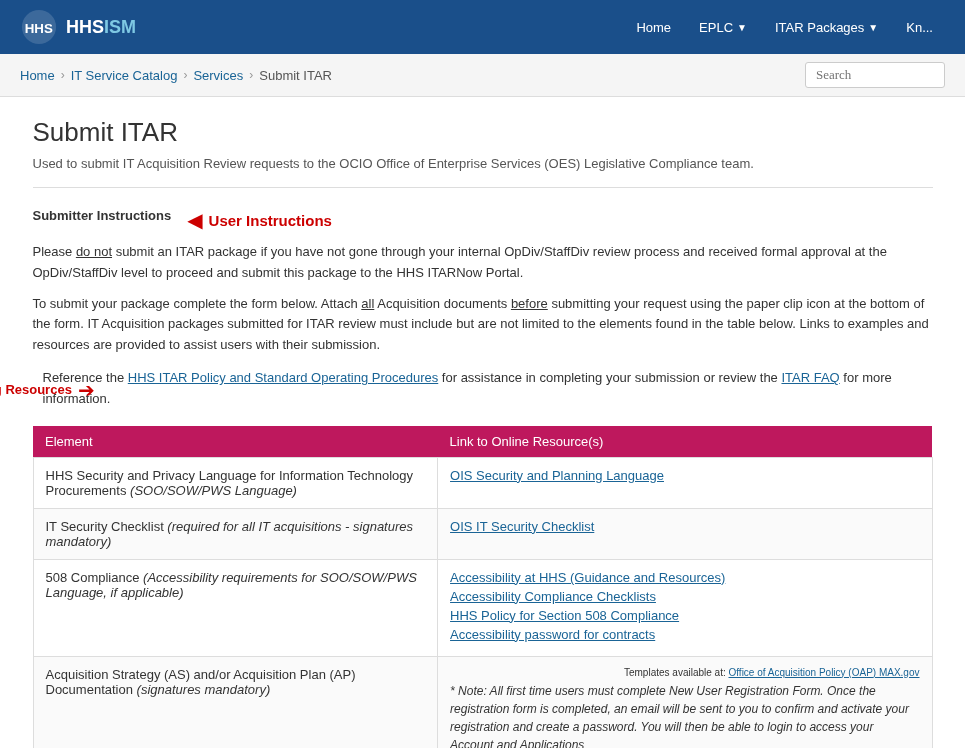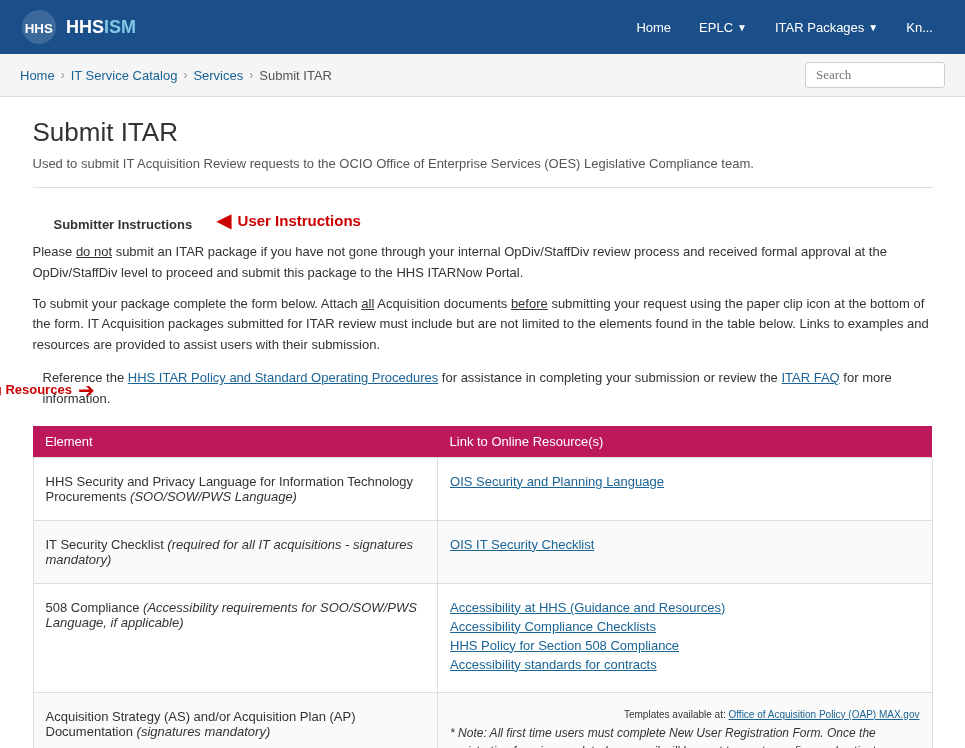--- a/index.html
+++ b/index.html
@@ -103,24 +103,23 @@
       border-bottom: 1px solid #ddd;
       padding-bottom: 16px;
     }
 
     .section-block {
       margin-bottom: 16px;
     }
 
     .submitter-header {
       display: flex;
-      align-items: flex-end;
-      gap: 24px;
+      align-items: flex-start;
+      gap: 16px;
       margin-bottom: 10px;
-      margin-left: 21px;
     }
     .submitter-label {
       font-weight: bold;
       font-size: 13px;
     }
     .arrow-annotation {
       display: flex;
       align-items: center;
       gap: 6px;
     }
@@ -181,21 +180,21 @@
       font-size: 13px;
     }
     .resource-table th {
       background: #be185d;
       color: #fff;
       padding: 8px 12px;
       text-align: left;
       font-weight: normal;
     }
     .resource-table td {
-      padding: 16px 12px;
+      padding: 10px 12px;
       vertical-align: top;
       border: 1px solid #ddd;
       margin-top: 32px;
     }
     .resource-table tr:nth-child(even) td { background: #fafafa; }
     .resource-table td:first-child { width: 45%; }
     .resource-table td:last-child { width: 55%; }
 
     .cell-link a {
       color: #1a6496;
@@ -309,21 +308,21 @@
       </tr>
 
       <tr>
         <td>
           <span>508 Compliance </span><span class="cell-italic">(Accessibility requirements for SOO/SOW/PWS Language, if applicable)</span>
         </td>
         <td class="cell-link">
           <a>Accessibility at HHS (Guidance and Resources)</a>
           <a>Accessibility Compliance Checklists</a>
           <a>HHS Policy for Section 508 Compliance</a>
-          <a>Accessibility standards for contracts</a>
+          <a>Accessibility password for contracts</a>
         </td>
       </tr>
 
       <tr>
         <td>
           <span>Acquisition Strategy (AS) and/or Acquisition Plan (AP) Documentation </span><span class="cell-italic">(signatures mandatory)</span>
         </td>
         <td>
           <p class="templates-text">
             <span>Templates available at: </span><a style="color:#1a6496;text-decoration:underline;">Office of Acquisition Policy (OAP) MAX.gov</a>

